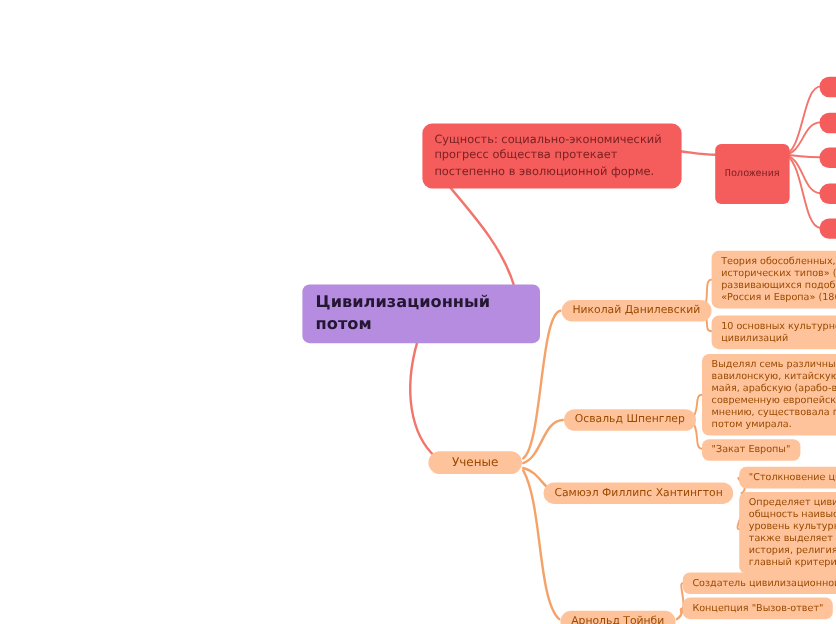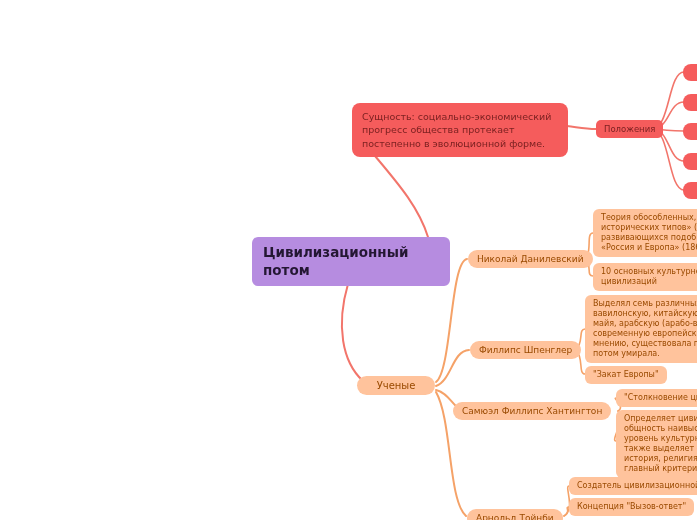--- a/index.html
+++ b/index.html
@@ -25,21 +25,21 @@
     background:var(--purple); color:var(--purple-text);
     border-radius:6px; font-weight:bold; font-size:13.5px; line-height:1.3;
     padding:7px 11px;
   }
   .node-coral{
     background:var(--coral); color:var(--coral-text);
     border-radius:8px; font-size:9.5px; line-height:1.42; padding:7px 10px;
   }
   .node-coral-small{
     background:var(--coral); color:var(--coral-text);
-    border-radius:5px; font-size:8.5px; padding:4px 8px; white-space:pre;
+    border-radius:5px; font-size:8.5px; padding:20px 8px; white-space:pre;font-family:Liberation Mono, monospace;
   }
   .stub{
     position:absolute; left:683px; width:38px; height:17px;
     background:var(--coral); border-radius:8px;
   }
   .node-orange{
     background:var(--orange); color:var(--orange-text);
     border-radius:9px; font-size:9px; padding:4px 9px; white-space:pre;
   }
   .node-orange-center{
@@ -101,21 +101,21 @@
   <div class="node node-orange-center" style="left:357px; top:376px;">Ученые</div>
 
   <div class="node node-orange-leaf" style="left:593px; top:209px; width:150px;">Теория обособленных, ло
 исторических типов» (ци
 развивающихся подобно
 «Россия и Европа» (1869).</div>
 
   <div class="node node-orange-leaf" style="left:593px; top:263px; width:150px;">10 основных культурно-ист
 цивилизаций</div>
 
-  <div class="node node-orange" style="left:470px; top:341px;">Филлипс Шпенглер</div>
+  <div class="node node-orange" style="left:470px; top:341px;">Освальд Шпенглер</div>
 
   <div class="node node-orange-leaf" style="left:585px; top:295px; width:160px;">Выделял семь различных куль
 вавилонскую, китайскую, инди
 майя, арабскую (арабо-визант
 современную европейскую. Ка
 мнению, существовала приме
 потом умирала.</div>
 
   <div class="node node-orange-leaf" style="left:585px; top:366px;">"Закат Европы"</div>
 

